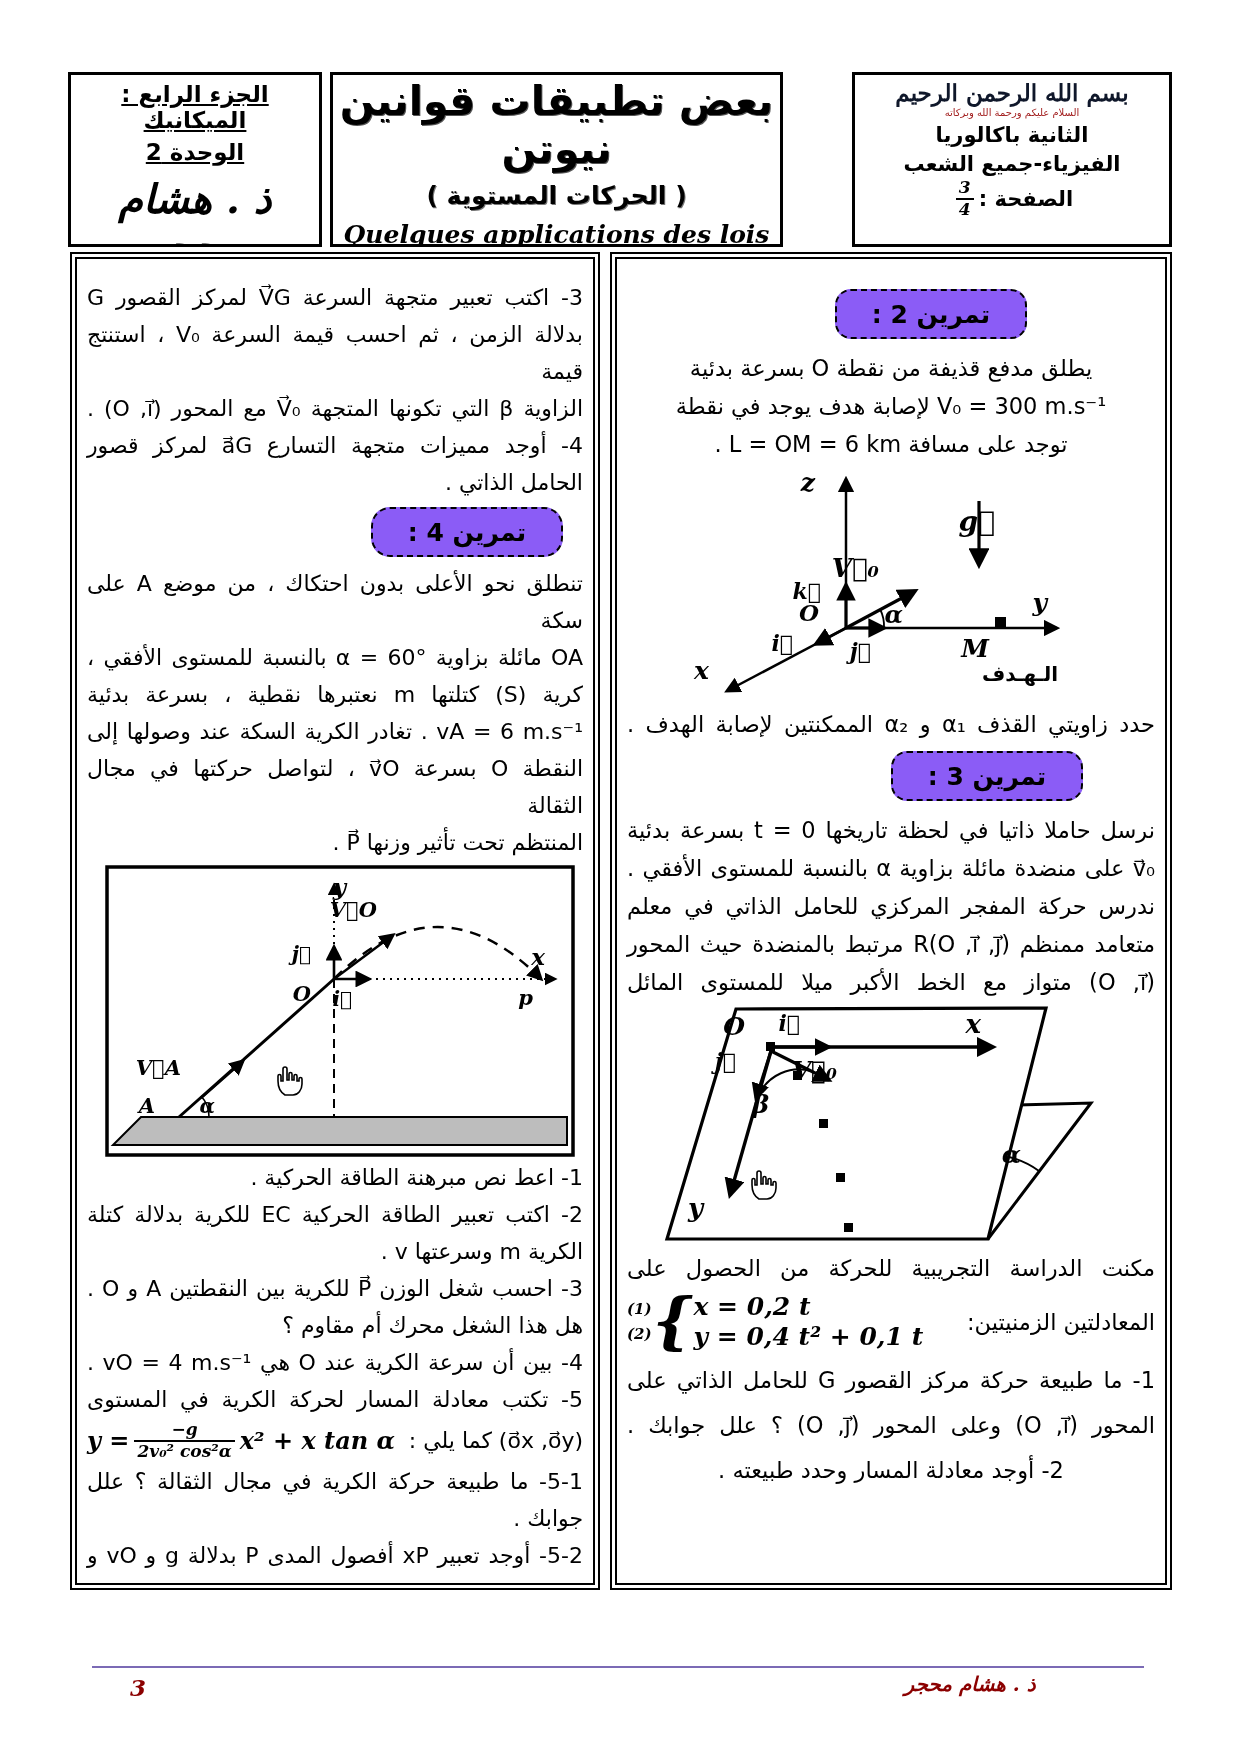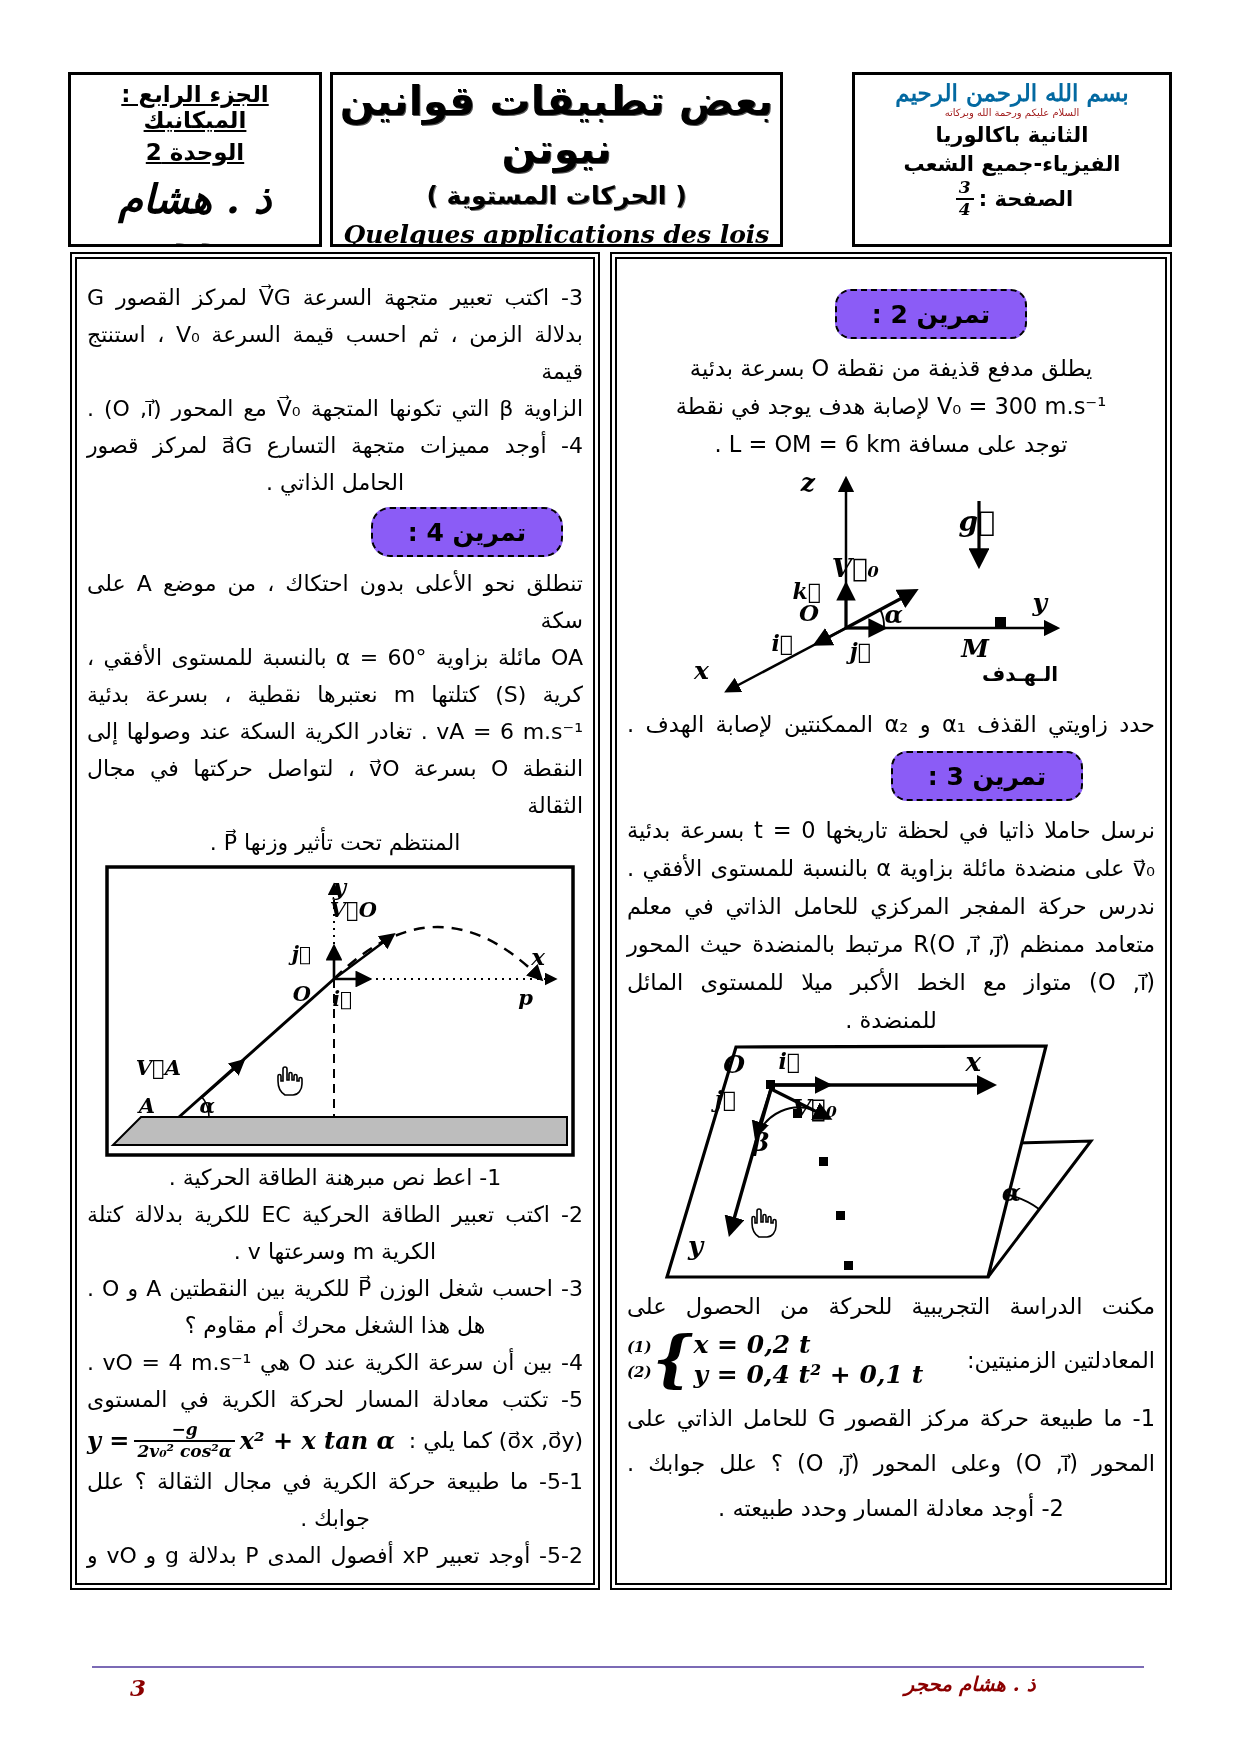--- a/index.html
+++ b/index.html
@@ -6,42 +6,42 @@
   .page{position:relative;width:1241px;height:1755px;background:#fff;color:#000;
         font-family:"DejaVu Sans",sans-serif;direction:rtl;overflow:hidden;}
   .abs{position:absolute;box-sizing:border-box;}
   .hdr-box{border:3px solid #000;overflow:hidden;}
   .dblcol{border:7px double #000;overflow:hidden;padding:6px 10px;}
   .exbox{border:2.5px dashed #000;background:#8b5cf6;border-radius:16px;width:188px;height:46px;
          display:flex;align-items:center;justify-content:center;font-weight:bold;font-size:25px;}
   .line{font-size:22px;line-height:37px;}
   .rline{font-size:22.5px;line-height:38px;}
   .just{text-align:justify;text-align-last:justify;}
-  .rt{text-align:center;}
+  .rt{text-align:right;}
   .ctr{text-align:center;}
   .bold{font-weight:bold;}
   .math{font-family:"DejaVu Serif",serif;font-style:italic;font-weight:bold;}
   .frac{display:inline-flex;flex-direction:column;text-align:center;vertical-align:middle;margin:0 5px;}
   .frac .den{border-top:2px solid #000;}
   .frac span{font-size:17px;line-height:1.15;padding:0 3px;font-family:"DejaVu Serif",serif;font-weight:bold;font-style:italic;}
   .sys{display:flex;align-items:center;direction:ltr;}
   .sys .nums div{font-size:15px;font-weight:bold;font-family:"DejaVu Serif",serif;margin:7px 0;}
   .sys .brace{font-size:62px;font-family:"DejaVu Serif",serif;line-height:0.85;margin:0 1px;}
   .sys .eqs div{font-size:25px;margin:1px 0;}
   svg{display:block;}
   svg text{font-family:"DejaVu Serif",serif;font-weight:bold;font-style:italic;}
   svg text.fa{font-family:"DejaVu Sans",sans-serif;font-style:normal;}
   .hdr-unit-line{font-size:23px;font-weight:bold;text-decoration:underline;text-align:center;margin-top:6px;}
   .sig{font-family:"DejaVu Serif",serif;font-weight:bold;font-style:italic;font-size:40px;text-align:center;margin-top:10px;}
   .big-title{font-size:41px;font-weight:bold;text-align:center;margin-top:2px;letter-spacing:1px;
              text-shadow:1px 1px 0 #555;}
   .sub-title{font-size:25px;font-weight:bold;text-align:center;margin-top:8px;text-shadow:1px 1px 0 #777;}
   .fr-title{font-family:"DejaVu Serif",serif;font-weight:bold;font-style:italic;font-size:25px;
             text-align:center;margin-top:10px;direction:ltr;}
-  .bism{color:#0369a1;font-weight:bold;font-size:23px;text-align:center;font-family:"DejaVu Serif",serif;margin-top:4px;}
+  .bism{color:#0f172a;font-weight:bold;font-size:23px;text-align:center;font-family:"DejaVu Serif",serif;margin-top:4px;}
   .greet{color:#a32020;font-size:10px;text-align:center;margin-top:1px;}
   .info-line{font-size:21px;font-weight:bold;text-align:center;margin-top:5px;}
   .pg-row{font-size:21px;font-weight:bold;display:flex;align-items:center;justify-content:center;margin-top:2px;}
 </style>
 </head>
 <body>
 
 <div class="page">
 
   <div class="abs hdr-box" style="left:68px;top:72px;width:254px;height:175px;">
@@ -184,21 +184,20 @@
 
     <div class="rline just">حدد زاويتي القذف α₁ و α₂ الممكنتين لإصابة الهدف .</div>
 
     <div class="exbox" style="margin:8px 72px 10px auto;">تمرين 3 :</div>
 
     <div class="rline just">نرسل حاملا ذاتيا في لحظة تاريخها t = 0 بسرعة بدئية</div>
     <div class="rline just">v⃗₀ على منضدة مائلة بزاوية α بالنسبة للمستوى الأفقي .</div>
     <div class="rline just">ندرس حركة المفجر المركزي للحامل الذاتي في معلم</div>
     <div class="rline just">متعامد ممنظم R(O ,i⃗ ,j⃗) مرتبط بالمنضدة حيث المحور</div>
     <div class="rline just">(O ,i⃗) متواز مع الخط الأكبر ميلا للمستوى المائل</div>
-    <div class="rline rt">للمنضدة .</div>
 
     <svg width="532" height="248" viewBox="0 0 532 248" style="margin:0 auto;">
       <defs>
         <marker id="arrT" viewBox="0 0 10 10" refX="8" refY="5" markerWidth="6" markerHeight="6" orient="auto-start-reverse">
           <path d="M0,0 L10,5 L0,10 z" fill="#000"></path>
         </marker>
       </defs>
       <polygon points="394,104 468,102 365,238" fill="#fff" stroke="#000" stroke-width="3"></polygon>
       <polygon points="113,8 423,7 365,238 44,238" fill="#fff" stroke="#000" stroke-width="3.2"></polygon>
       <path d="M 386,156 A 85,85 0 0 1 416,170" fill="none" stroke="#000" stroke-width="2"></path>

